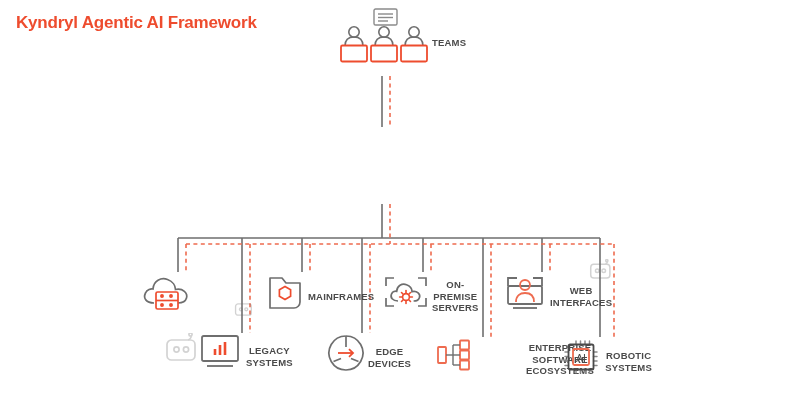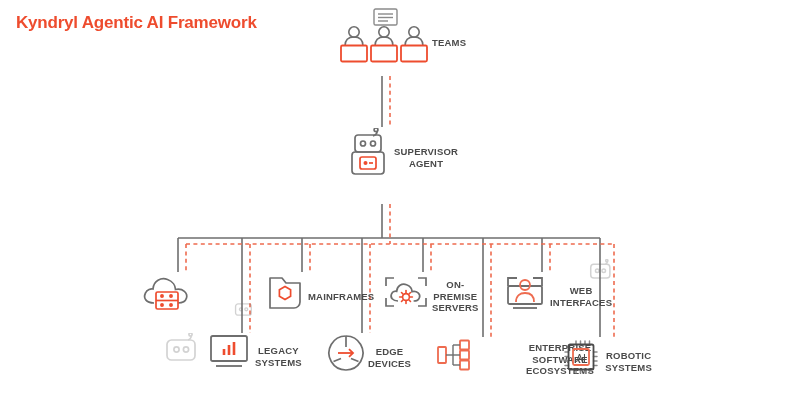--- a/index.html
+++ b/index.html
@@ -93,41 +93,20 @@
         <g fill="#fff" stroke="#EE4C2E" stroke-width="1.8">
           <rect x="5" y="37.5" width="26" height="16" rx="1.4"></rect>
           <rect x="35" y="37.5" width="26" height="16" rx="1.4"></rect>
           <rect x="65" y="37.5" width="26" height="16" rx="1.4"></rect>
         </g>
       </svg>
     </div>
     <div class="lbl">TEAMS</div>
   </div>
 
-  <div class="node" style="left:342px;top:128px;width:84px;">
-    <div class="ico">
-      <svg width="52" height="50" viewBox="0 0 52 50">
-        <g fill="none" stroke="#6E6E6E" stroke-width="1.7">
-          <path d="M31 8 C35 6.5 36 3.5 34 2.2"></path>
-          <circle cx="34" cy="1.8" r="1.9" fill="#fff"></circle>
-          <rect x="13" y="7" width="26" height="17" rx="3"></rect>
-          <rect x="10" y="24" width="32" height="22" rx="3.2"></rect>
-          <circle cx="21" cy="15.5" r="2.5"></circle>
-          <circle cx="31" cy="15.5" r="2.5"></circle>
-        </g>
-        <g fill="none" stroke="#EE4C2E" stroke-width="1.7">
-          <rect x="18" y="29" width="16" height="12" rx="2"></rect>
-          <circle cx="23.5" cy="35" r="2" fill="#EE4C2E" stroke="none"></circle>
-          <line x1="27" y1="35" x2="31" y2="35"></line>
-        </g>
-      </svg>
-    </div>
-    <div class="lbl">SUPERVISOR
-AGENT</div>
-  </div>
 
   <div class="ico ghost" style="position:absolute;left:163px;top:333px;">
     <svg width="38" height="32" viewBox="0 0 38 32">
       <g fill="none" stroke="#6E6E6E" stroke-width="1.7">
         <path d="M25 7 C28 6 29 3 27.5 2"></path>
           <circle cx="27.5" cy="1.6" r="1.6" fill="#fff"></circle>
         <rect x="4" y="7" width="28" height="20" rx="4.5"></rect>
         <circle cx="13.5" cy="16.5" r="2.6"></circle>
           <circle cx="23" cy="16.5" r="2.6"></circle>
       </g>
@@ -221,21 +200,21 @@
         <g fill="none" stroke="#EE6B4F" stroke-width="1.8">
           <circle cx="25" cy="13" r="5"></circle>
           <path d="M16 30 C16 23.5 20 21 25 21 C30 21 34 23.5 34 30"></path>
         </g>
       </svg>
     </div>
     <div class="lbl">WEB
 INTERFACES</div>
   </div>
 
-  <div class="node" style="left:203px;top:333px;width:88px;">
+  <div class="node" style="left:194px;top:333px;width:88px;">
     <div class="ico">
       <svg width="52" height="38" viewBox="0 0 52 38">
         <g fill="none" stroke="#6E6E6E" stroke-width="1.8">
           <rect x="8" y="3" width="36" height="25" rx="1.8"></rect>
           <line x1="13" y1="33" x2="39" y2="33"></line>
         </g>
         <g stroke="#EE4C2E" stroke-width="2.6" stroke-linecap="butt">
           <line x1="21" y1="22" x2="21" y2="16"></line>
           <line x1="26" y1="22" x2="26" y2="12"></line>
           <line x1="31" y1="22" x2="31" y2="9"></line>

